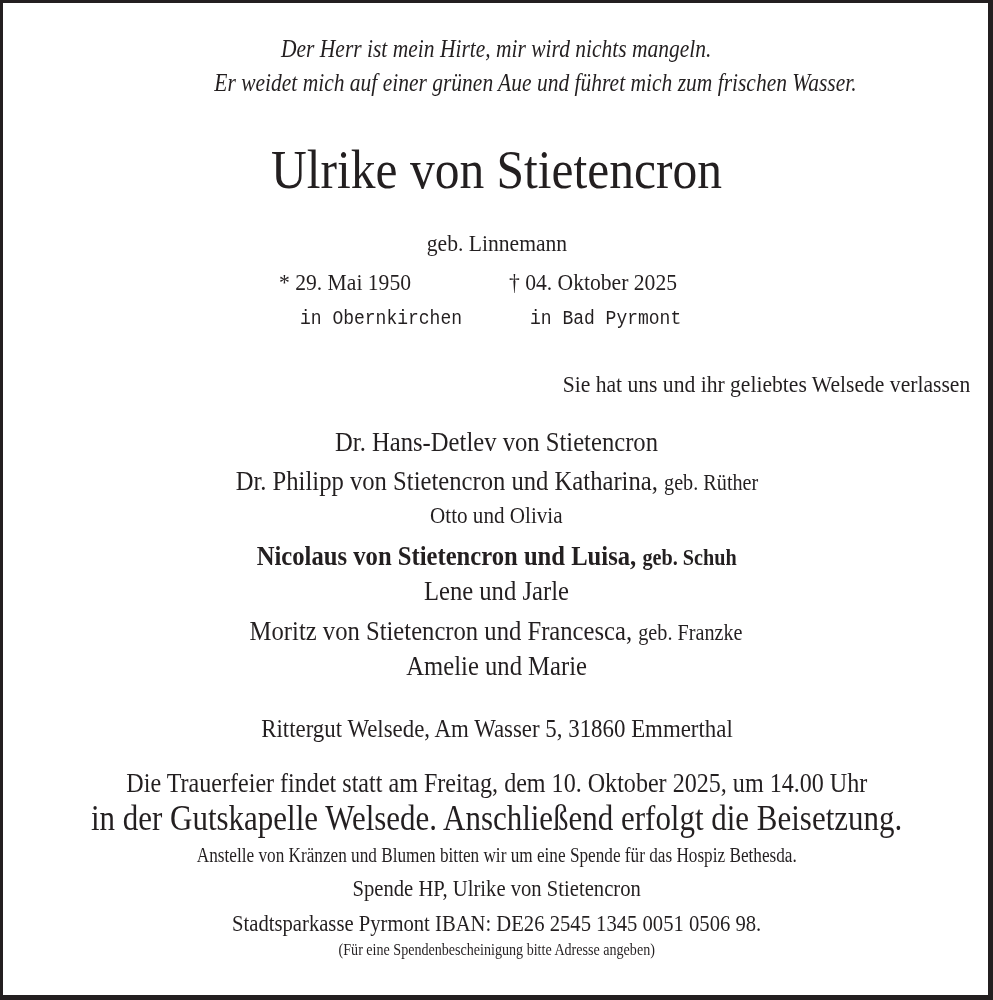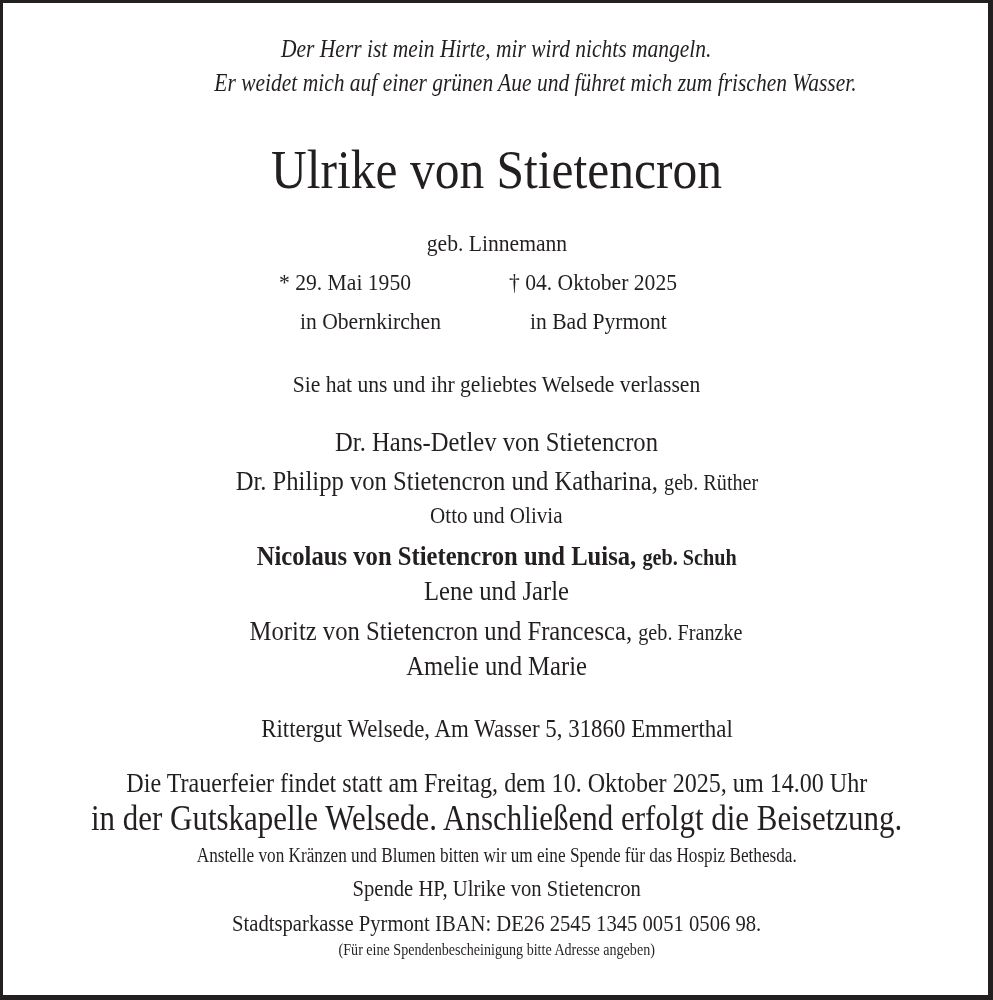--- a/index.html
+++ b/index.html
@@ -45,26 +45,26 @@
 <div class="cols" style="top:270px;height:30px;font-size:24px;text-align:right;">
   <span class="c" style="left:279px;transform:scaleX(0.9);">
     <span>*</span>
     <span>29. Mai 1950</span>
   </span>
   <span class="c" style="left:509px;transform:scaleX(0.9);">
     <span>†</span>
     <span>04. Oktober 2025</span>
   </span>
 </div>
-<div class="cols" style="top:309px;height:30px;font-size:24px;">
+<div class="cols" style="top:309px;height:30px;font-size:20px;font-family:Liberation Mono, monospace;">
   <span class="c" style="left:300px;transform:scaleX(0.9);">in Obernkirchen</span>
   <span class="c" style="left:530px;transform:scaleX(0.9);">in Bad Pyrmont</span>
 </div>
 
-<div class="line" style="top:372px;font-size:24px;">
+<div class="line" style="top:372px;font-size:24px;text-align:right;">
   <span class="inner" style="transform:scaleX(0.9);">Sie hat uns und ihr geliebtes Welsede verlassen</span>
 </div>
 
 <div class="line" style="top:428px;font-size:28px;">
   <span class="inner" style="transform:scaleX(0.88);"><span>Dr. Hans-Detlev von Stietencron</span></span>
 </div>
 <div class="line" style="top:467px;font-size:28px;font-family:Liberation Serif, serif;">
   <span class="inner" style="transform:scaleX(0.88);"><span>Dr. Philipp von Stietencron und Katharina,</span> <span class="small">geb. Rüther</span></span>
 </div>
 <div class="line" style="top:503px;font-size:24px;">

